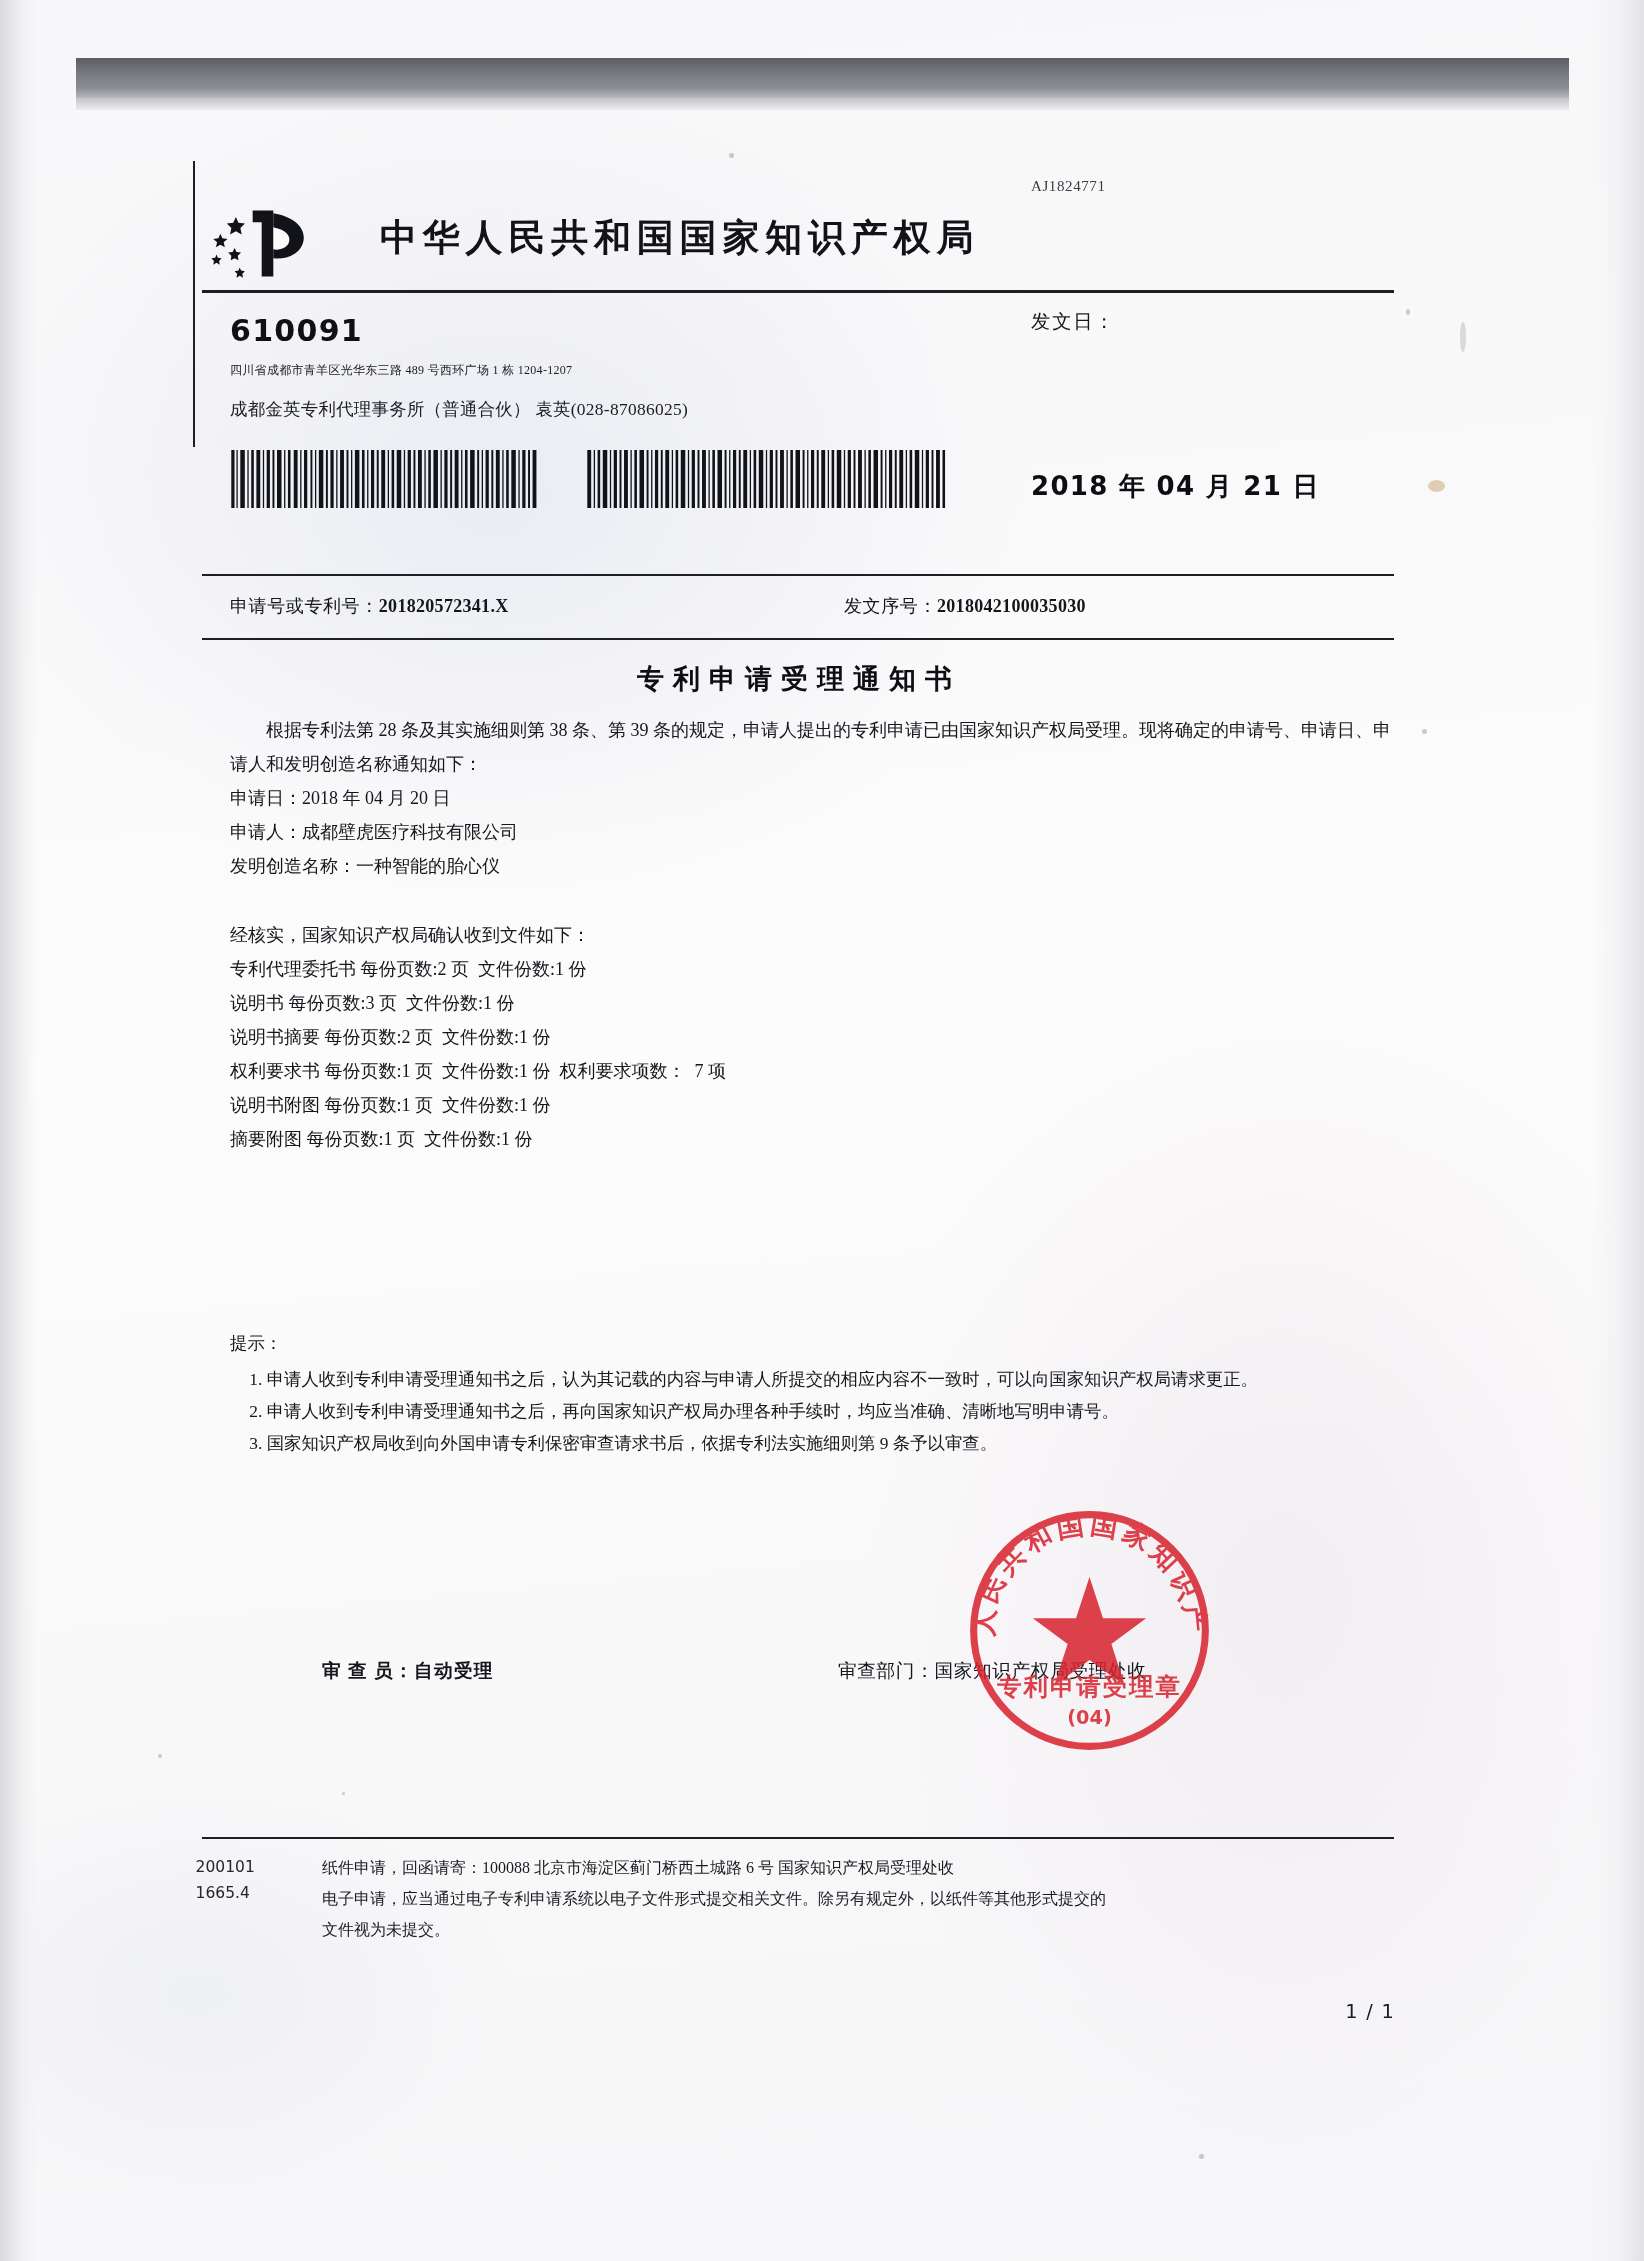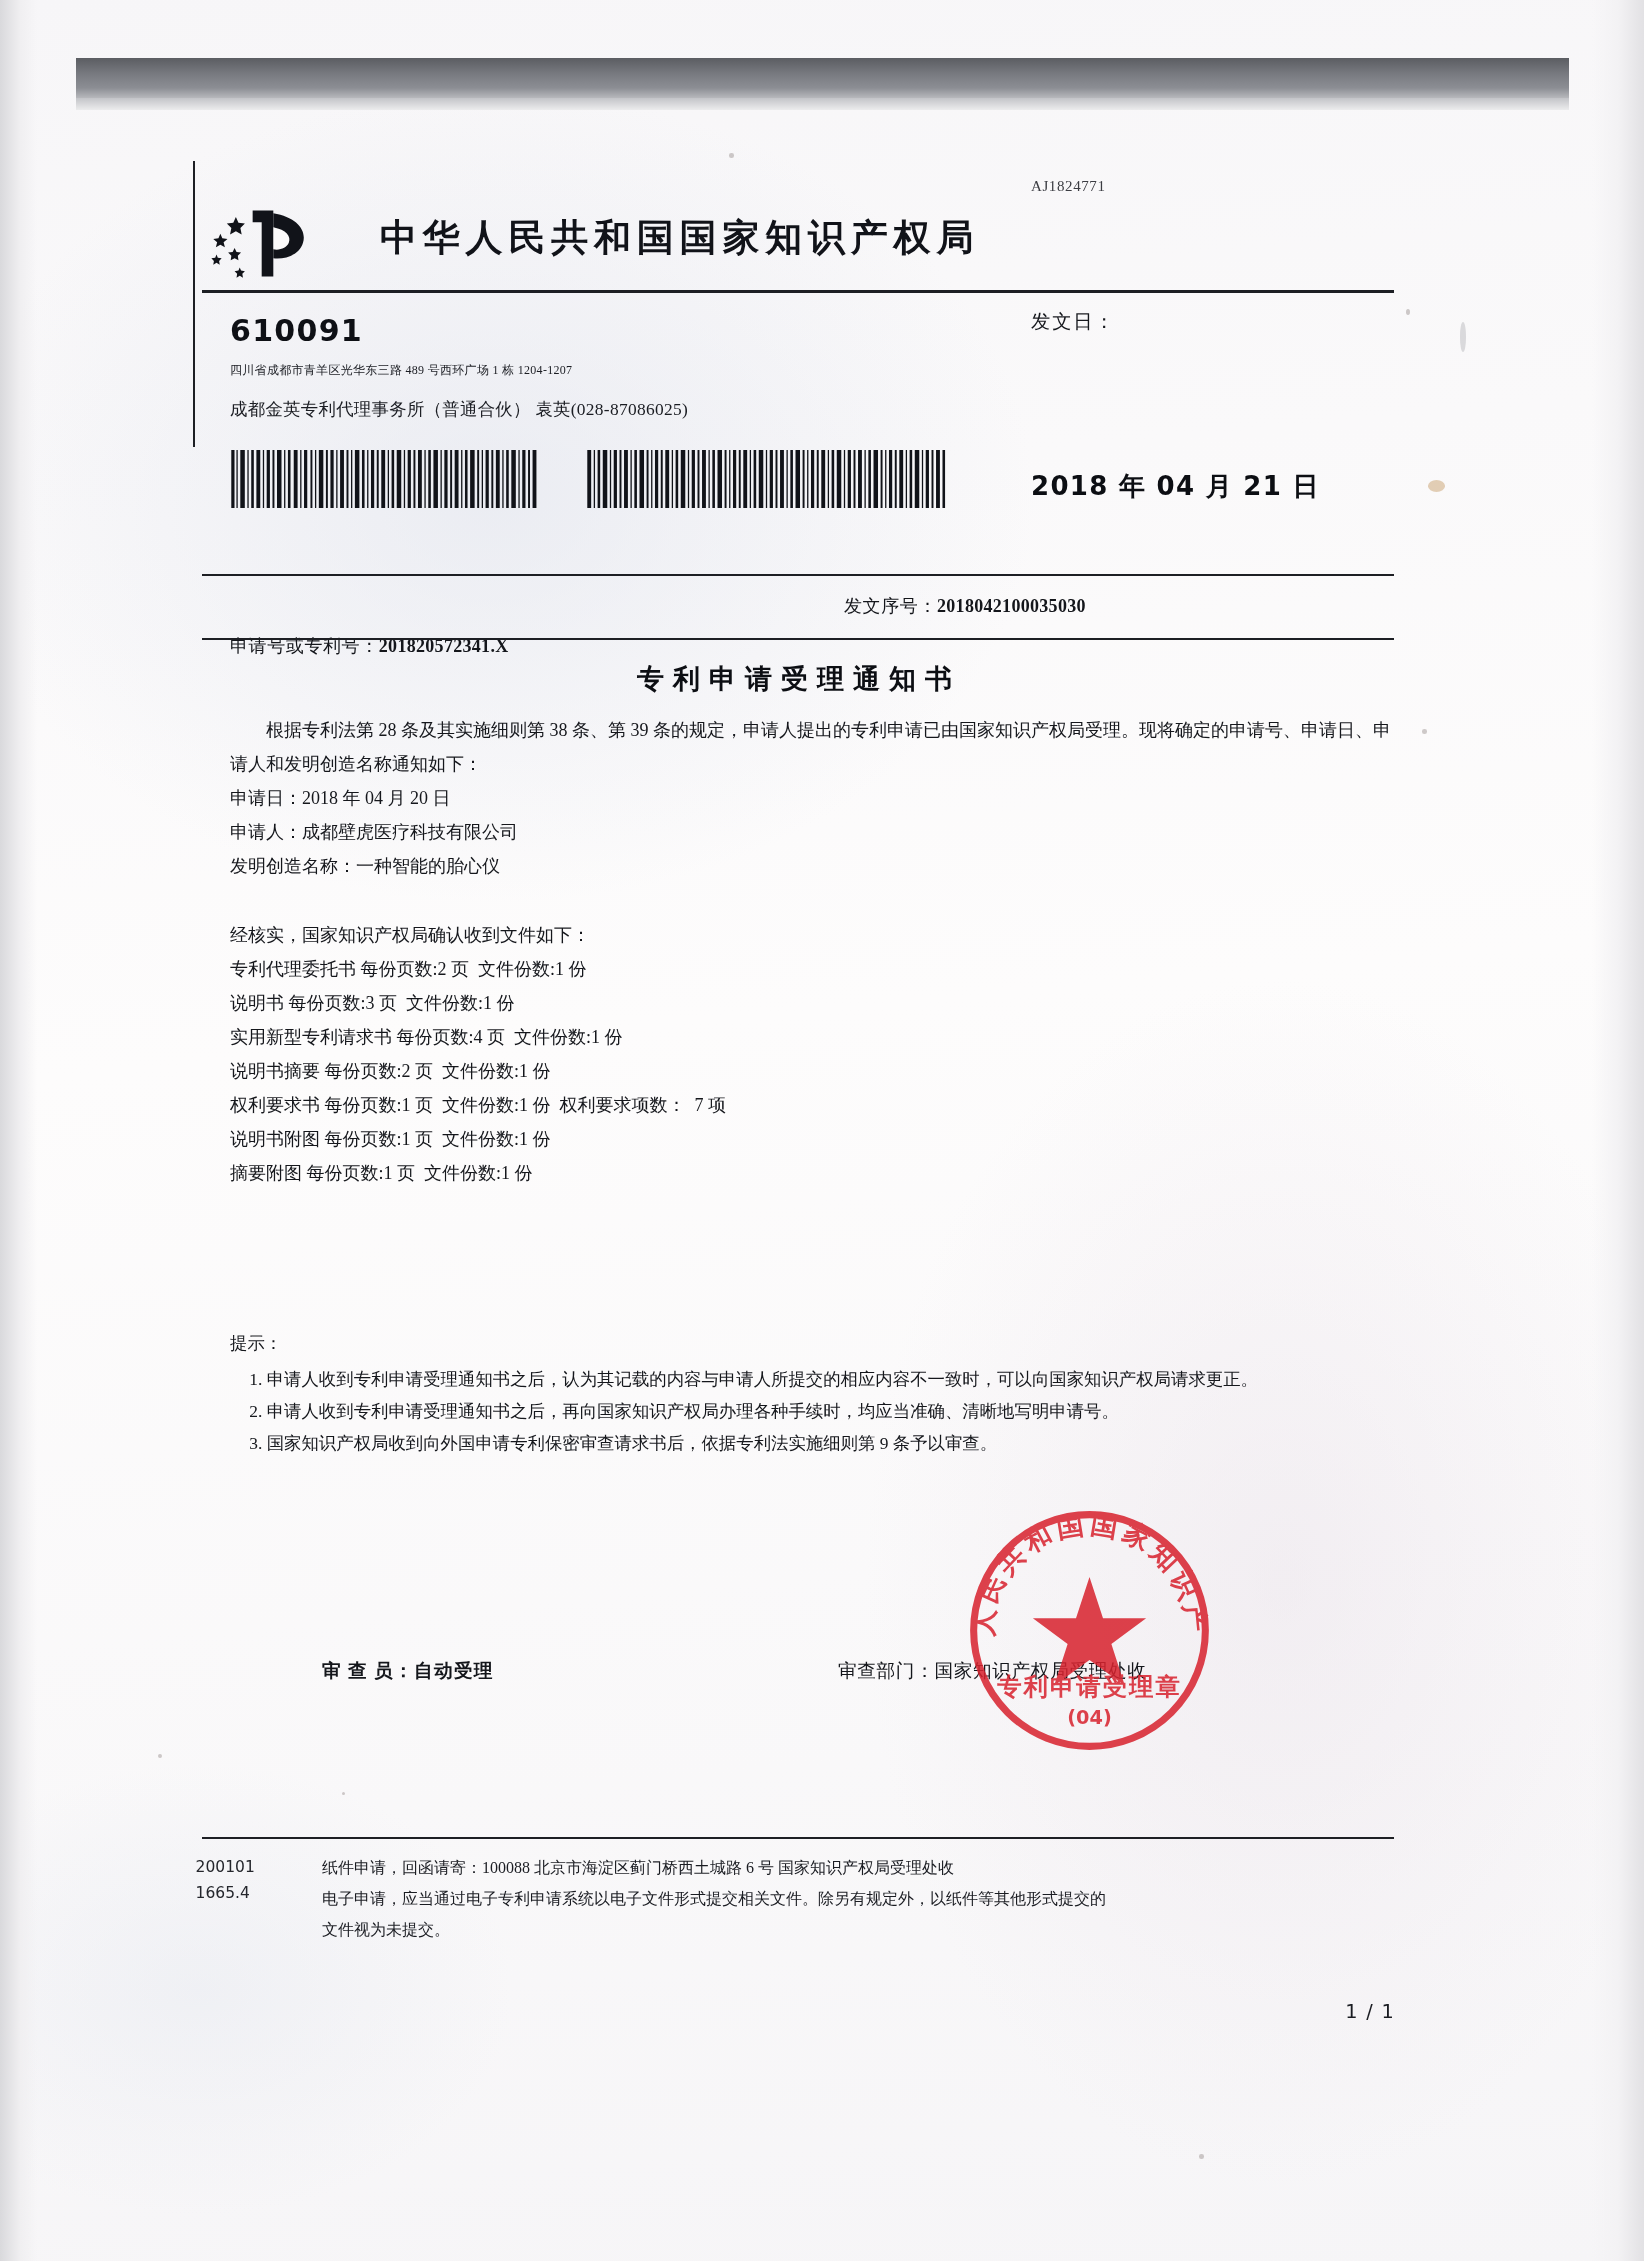--- a/index.html
+++ b/index.html
@@ -197,21 +197,20 @@
   .bc-inner { display: block; height: 100%; width: 100%; }
 
   
   .appno {
     position: absolute;
     left: 37px;
     top: 433px;
     font-size: 18px;
     letter-spacing: 0.6px;
     color: #14161b;
-    margin-top: 40px;
   }
   .appno b, .dispno b { font-weight: 700; letter-spacing: 0.3px; }
   .dispno {
     position: absolute;
     left: 651px;
     top: 433px;
     font-size: 18px;
     letter-spacing: 0.6px;
     color: #14161b;
   }
@@ -536,21 +535,20 @@
 
     <div class="body-block">
       <div class="para-indent body-line">根据专利法第 28 条及其实施细则第 38 条、第 39 条的规定，申请人提出的专利申请已由国家知识产权局受理。现将确定的申请号、申请日、申请人和发明创造名称通知如下：</div>
       <div class="body-line">申请日：2018 年 04 月 20 日</div>
       <div class="body-line">申请人：成都壁虎医疗科技有限公司</div>
       <div class="body-line">发明创造名称：一种智能的胎心仪</div>
       <div class="gap-md"></div>
       <div class="body-line">经核实，国家知识产权局确认收到文件如下：</div>
       <div class="body-line">专利代理委托书 每份页数:2 页  文件份数:1 份</div>
       <div class="body-line">说明书 每份页数:3 页  文件份数:1 份</div>
-      <div class="body-line">实用新型专利请求书 每份页数:4 页  文件份数:1 份</div>
       <div class="body-line">说明书摘要 每份页数:2 页  文件份数:1 份</div>
       <div class="body-line">权利要求书 每份页数:1 页  文件份数:1 份  权利要求项数：  7 项</div>
       <div class="body-line">说明书附图 每份页数:1 页  文件份数:1 份</div>
       <div class="body-line">摘要附图 每份页数:1 页  文件份数:1 份</div>
     </div>
 
     <div class="notes-block">
       <div class="notes-head">提示：</div>
       <div class="note-item">1. 申请人收到专利申请受理通知书之后，认为其记载的内容与申请人所提交的相应内容不一致时，可以向国家知识产权局请求更正。</div>
       <div class="note-item">2. 申请人收到专利申请受理通知书之后，再向国家知识产权局办理各种手续时，均应当准确、清晰地写明申请号。</div>

